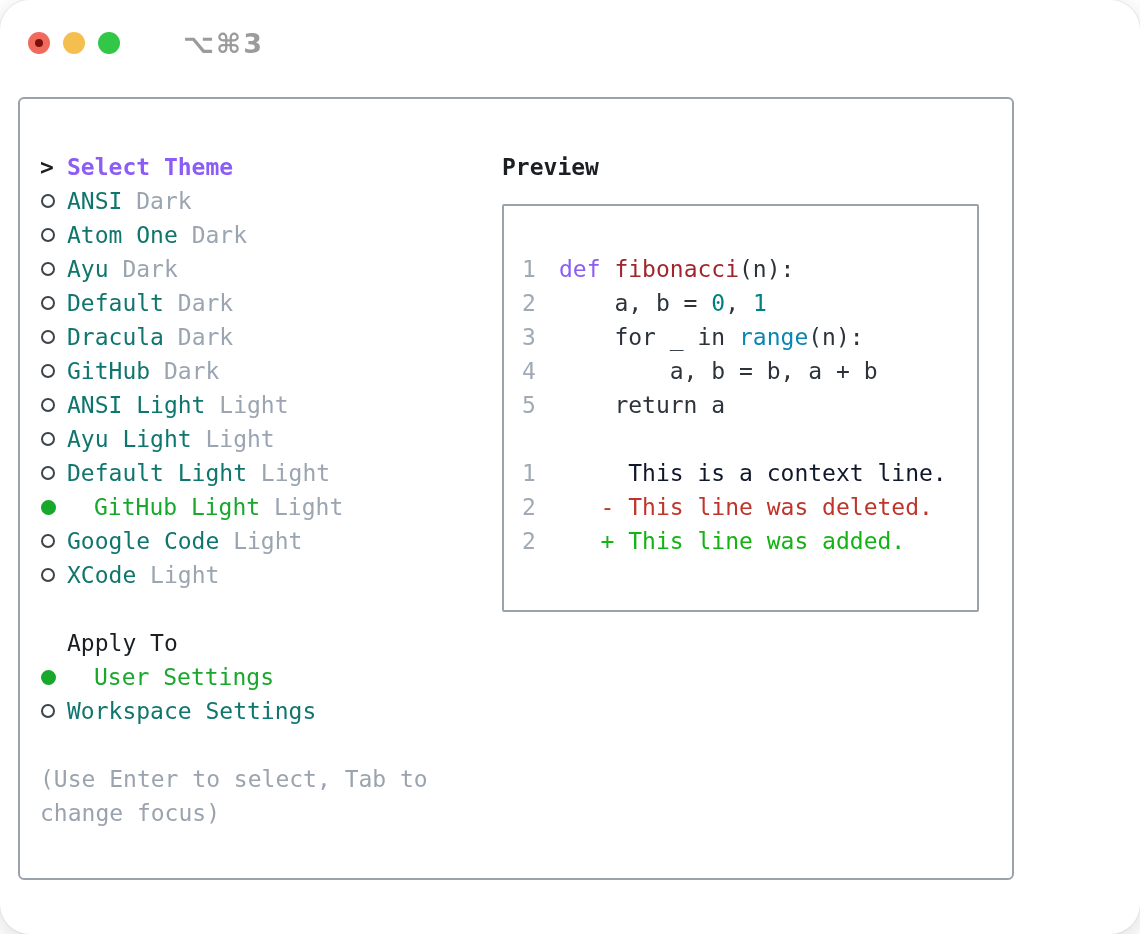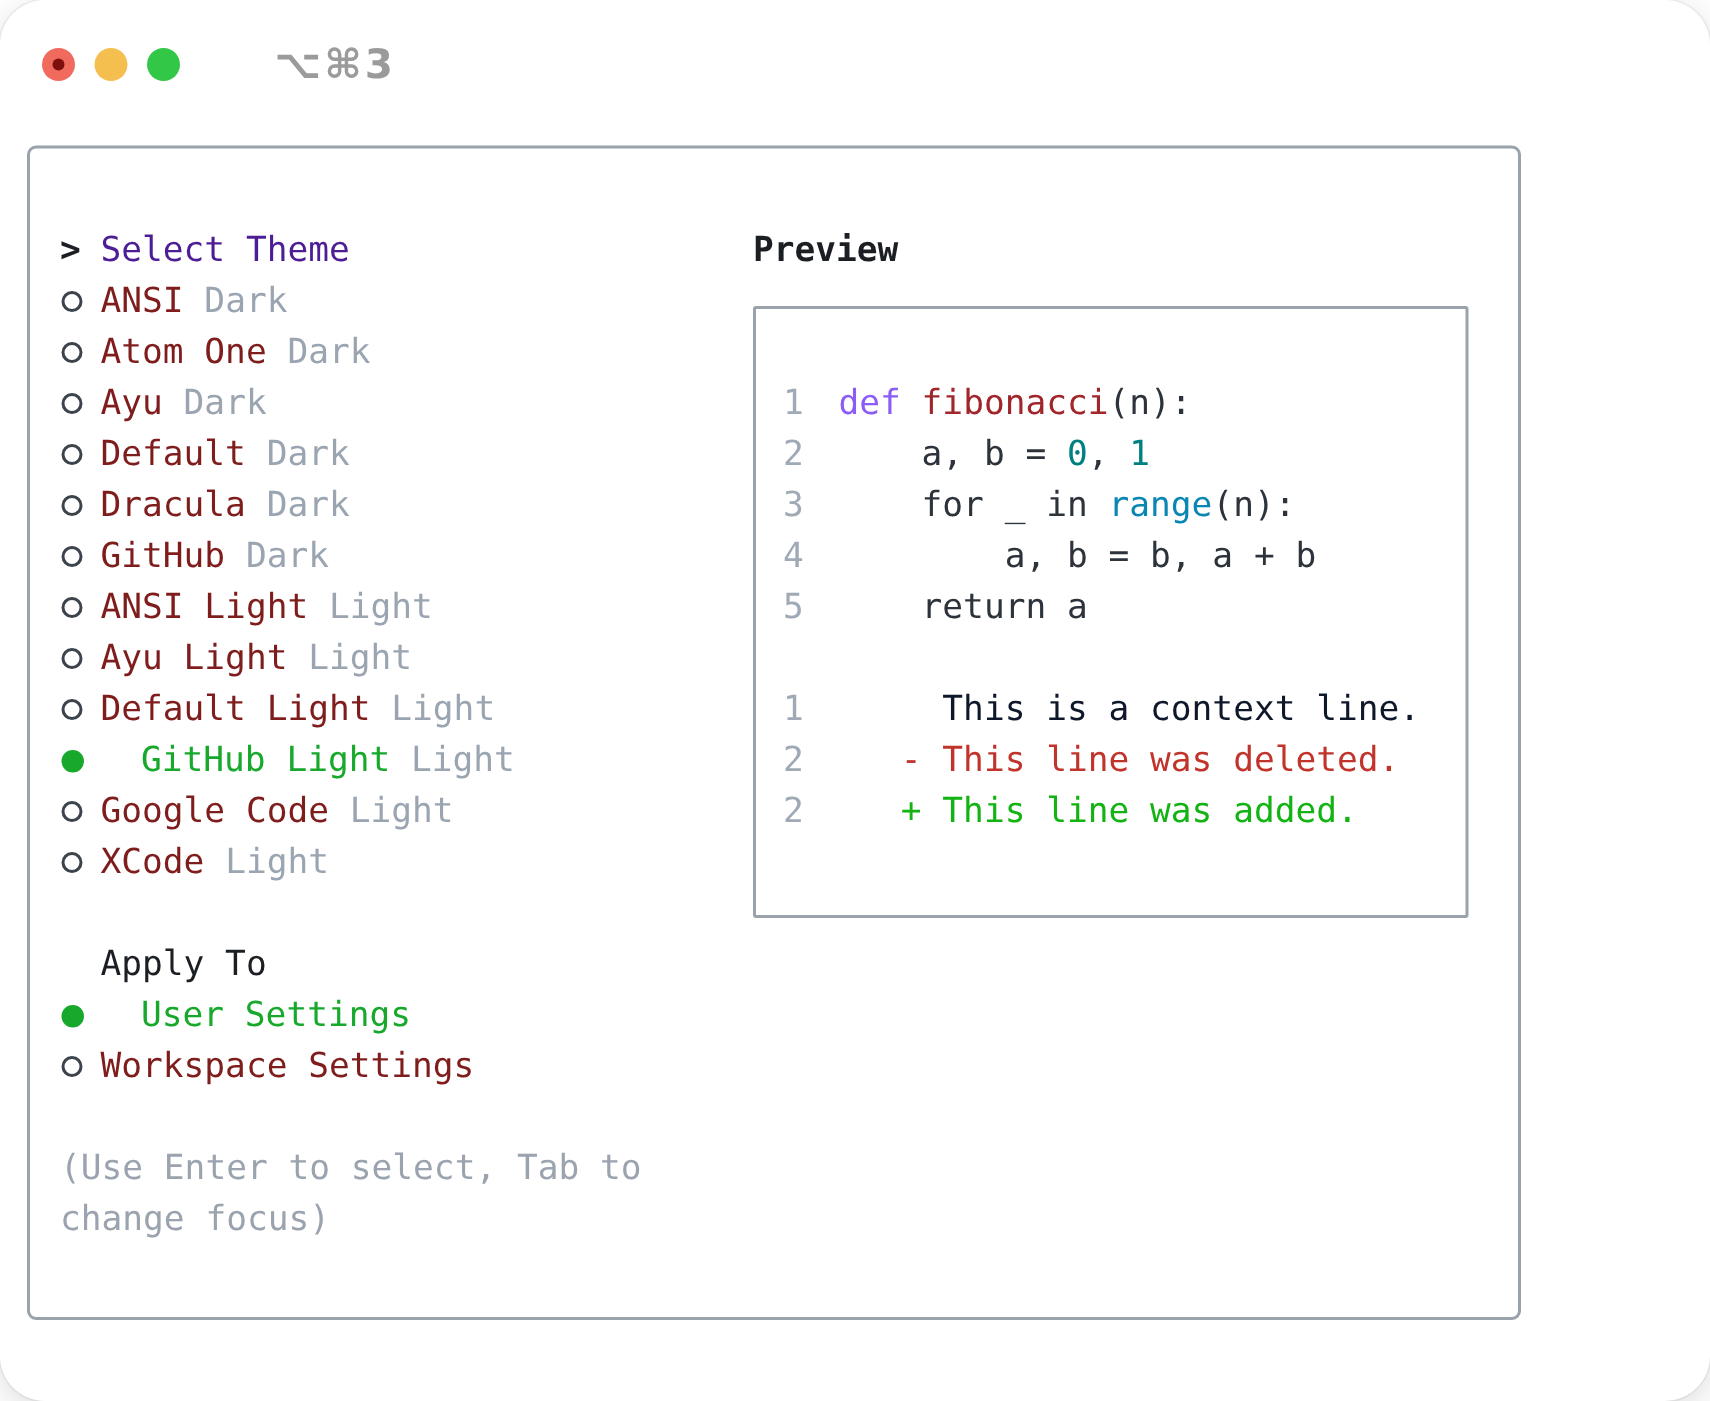--- a/index.html
+++ b/index.html
@@ -36,27 +36,27 @@
     position: absolute; left: 18px; top: 97px;
     width: 996px; height: 783px;
     border: 2px solid #9aa2ac; border-radius: 6px;
     background: #ffffff;
     font-size: 23px; line-height: 34px; color: #2d333b;
   }
   .left-col { position: absolute; left: 20px; top: 51px; width: 450px; }
   .row { display: flex; align-items: center; height: 34px; white-space: pre; }
   .marker-cell { width: 27px; flex: 0 0 27px; display: flex; align-items: center; }
   .prompt { font-weight: bold; color: #1b1f23; }
-  .heading { font-weight: normal; color: #4c1d95; }
+  .heading { font-weight: bold; color: #8b5cf6; }
   .bullet {
     width: 14px; height: 14px; border-radius: 50%;
     border: 2px solid #3c434b; background: transparent; margin-left: 1px;
   }
   .bullet.sel { background: #17a82c; border-color: #17a82c; width: 15px; height: 15px; }
-  .item-label { color: #7f1d1d; }
+  .item-label { color: #0f766e; }
   .item-label.sel { color: #17a82c; margin-left: 27px; }
   .item-tag { color: #9aa5b1; }
   .apply-heading { color: #1b1f23; }
   .spacer { height: 34px; }
   .hint { color: #9aa3ae; width: 30ch; white-space: normal; }
   
   .right-col { position: absolute; left: 482px; top: 51px; width: 492px; }
   .preview-heading { font-weight: bold; color: #1b1f23; height: 34px; }
   .preview-box {
     margin-top: 20px; width: 477px;

